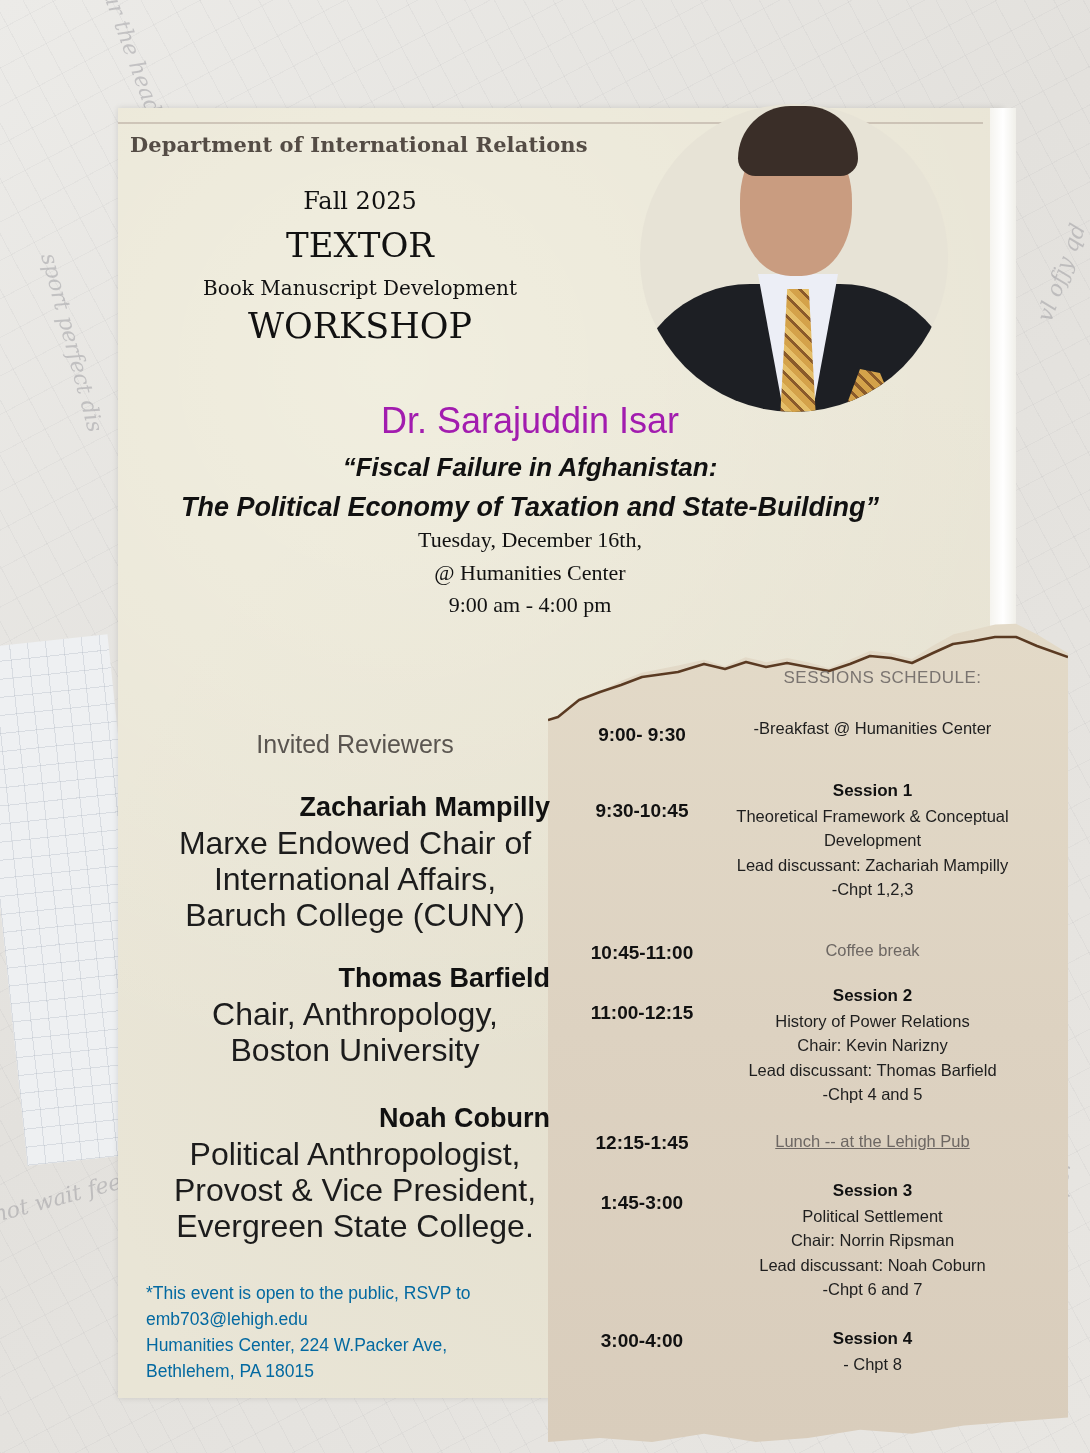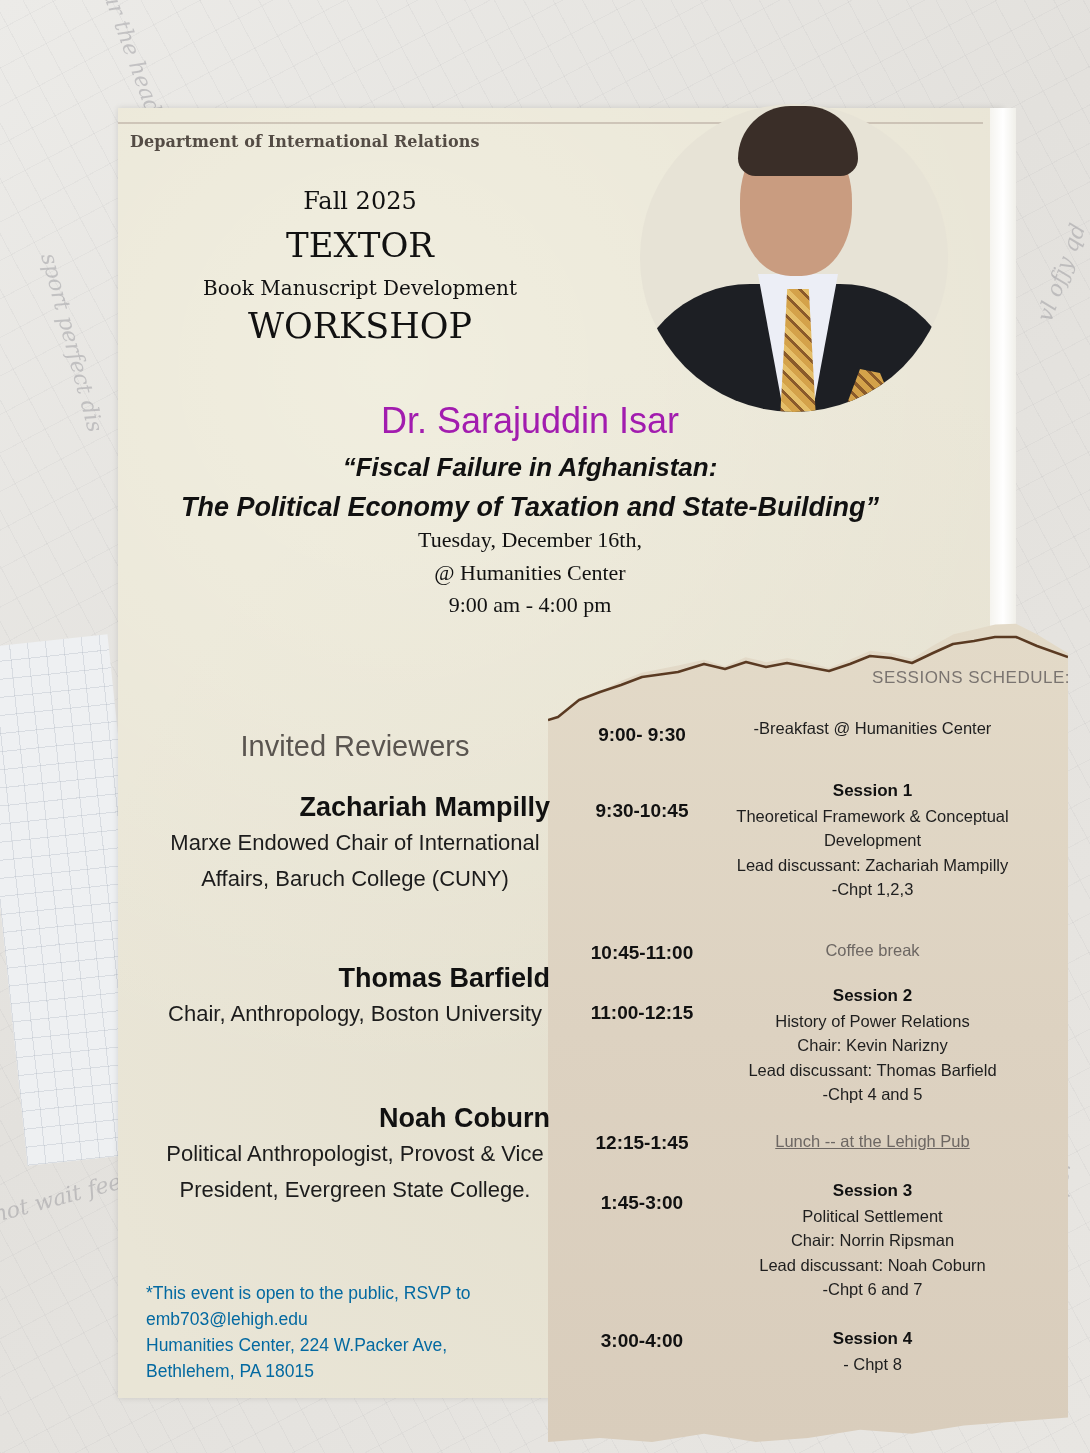--- a/index.html
+++ b/index.html
@@ -41,21 +41,21 @@
     content: ""; position: absolute; left: 0; right: 20px; top: 14px; height: 2px;
     background: rgba(150,130,120,0.35);
   }
   .paper-edge {
     position: absolute; left: 990px; top: 108px; width: 26px; height: 540px;
     background: linear-gradient(90deg, #f5f4ef, #ffffff 50%, #f0efe9);
     filter: blur(0.6px);
   }
   .dept {
     position: absolute; left: 130px; top: 132px;
-    font-family: "DejaVu Serif", serif; font-weight: bold; font-size: 16px;
+    font-family: "DejaVu Serif", serif; font-weight: bold; font-size: 21px;
     color: #544c45; letter-spacing: 0.1px;
   }
   .center-col { position: absolute; left: 150px; width: 420px; text-align: center; color: #111; font-family: "DejaVu Serif", serif; }
   .term { top: 187px; font-size: 24px; }
   .textor { top: 225px; font-size: 34px; }
   .bmd { top: 276px; font-size: 20px; }
   .workshop { top: 306px; font-size: 35px; }
   .photo {
     position: absolute; left: 640px; top: 104px; width: 308px; height: 308px; border-radius: 50%;
     overflow: hidden;
@@ -73,29 +73,29 @@
   .info { position:absolute; left: 330px; width: 400px; text-align:center; font-family: "Liberation Serif", serif; font-size: 22px; color:#111; }
   
   .sched {
     position: absolute; left: 548px; top: 622px; width: 520px; height: 820px;
     background: linear-gradient(180deg, #e3dac8 0%, #ddd2c1 50%, #d9cdbc 100%);
     clip-path: polygon(0 12%, 2% 11.5%, 6% 9.5%, 10% 8.5%, 14% 7.2%, 18% 6.2%, 25% 5.3%, 30% 4.6%, 34% 5.4%, 38% 4.3%, 42% 4.9%, 46% 4.4%, 50% 4.9%, 54% 5.6%, 58% 4.6%, 62% 3.5%, 66% 3.8%, 70% 4.5%, 74% 2.9%, 78% 1.5%, 82% 0.9%, 86% 0.3%, 90% 0.2%, 94% 1.5%, 100% 3.8%, 100% 97%, 90% 97.5%, 80% 98%, 70% 99%, 60% 98.5%, 50% 99.5%, 40% 100%, 30% 99%, 20% 100%, 10% 99.5%, 0 100%);
   }
   .sched-burn {
     position: absolute; left: 548px; top: 622px; width: 520px; height: 120px; pointer-events:none;
   }
-  .sched-title { position:absolute; left: 725px; width: 345px; top: 668px; text-align:right; font-size: 17px; color:#7a7470; letter-spacing: 0.5px; font-family: "Liberation Sans", sans-serif; }
+  .sched-title { position:absolute; left: 710px; width: 345px; top: 668px; text-align:center; font-size: 17px; color:#7a7470; letter-spacing: 0.5px; font-family: "Liberation Sans", sans-serif; }
   .time { position:absolute; left: 572px; width: 140px; text-align:center; font-weight: bold; font-size: 19px; color:#111; font-family: "Liberation Sans", sans-serif; }
   .block { position:absolute; left: 700px; width: 345px; text-align:center; font-size: 16.5px; line-height: 24.5px; color:#1e1e1e; font-family: "Liberation Sans", sans-serif; }
   .block .sess { font-weight: bold; font-size: 17px; color:#111; }
   .block.muted { color:#6d6763; }
-  .reviewers-h { position:absolute; left: 150px; width: 410px; text-align:center; top: 730px; font-size: 29px; color:#5a5550; font-family: "Liberation Sans", sans-serif; }
+  .reviewers-h { position:absolute; left: 150px; width: 410px; text-align:center; top: 730px; font-size: 25px; color:#5a5550; font-family: "Liberation Sans", sans-serif; }
   .rev { position:absolute; left: 160px; width: 390px; text-align:center; font-family: "Liberation Sans", sans-serif; color:#111; }
   .rev .name { font-weight: bold; font-size: 27px; line-height: 36px; text-align: right; }
-  .rev .aff { font-size: 22px; line-height: 36px; color:#1c1c1c; }
+  .rev .aff { font-size: 32px; line-height: 36px; color:#1c1c1c; }
   .footer { position:absolute; left: 146px; top: 1280px; width: 400px; font-size: 17.5px; line-height: 26px; color:#0369a1; font-family: "Liberation Sans", sans-serif; }
 </style>
 </head>
 <body>
 
 <div class="bg"></div>
 <div class="scribble" style="left:40px;top:40px;transform:rotate(70deg);">pour the head of</div>
 <div class="scribble" style="left:-20px;top:330px;transform:rotate(75deg);">sport perfect dis</div>
 <div class="scribble" style="left:1010px;top:260px;transform:rotate(-70deg);">vl ofjy qd</div>
 <div class="scribble" style="left:1000px;top:1200px;transform:rotate(-80deg);">Guiac per</div>

